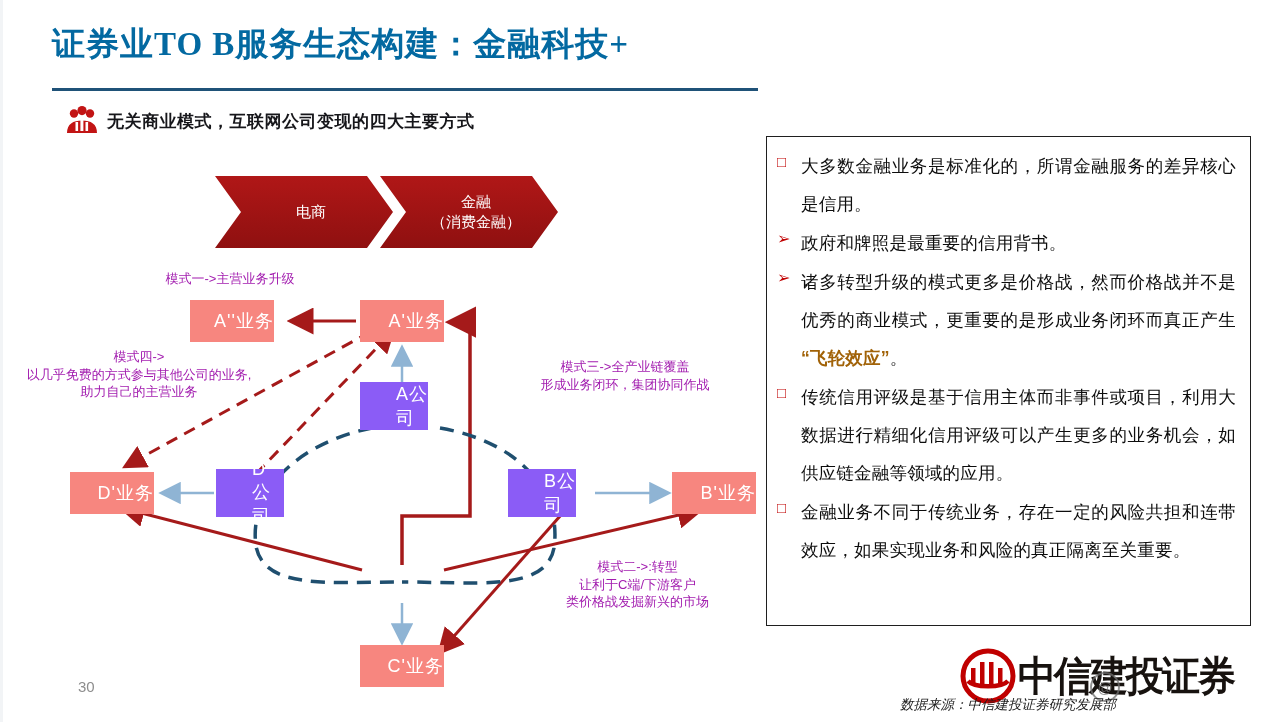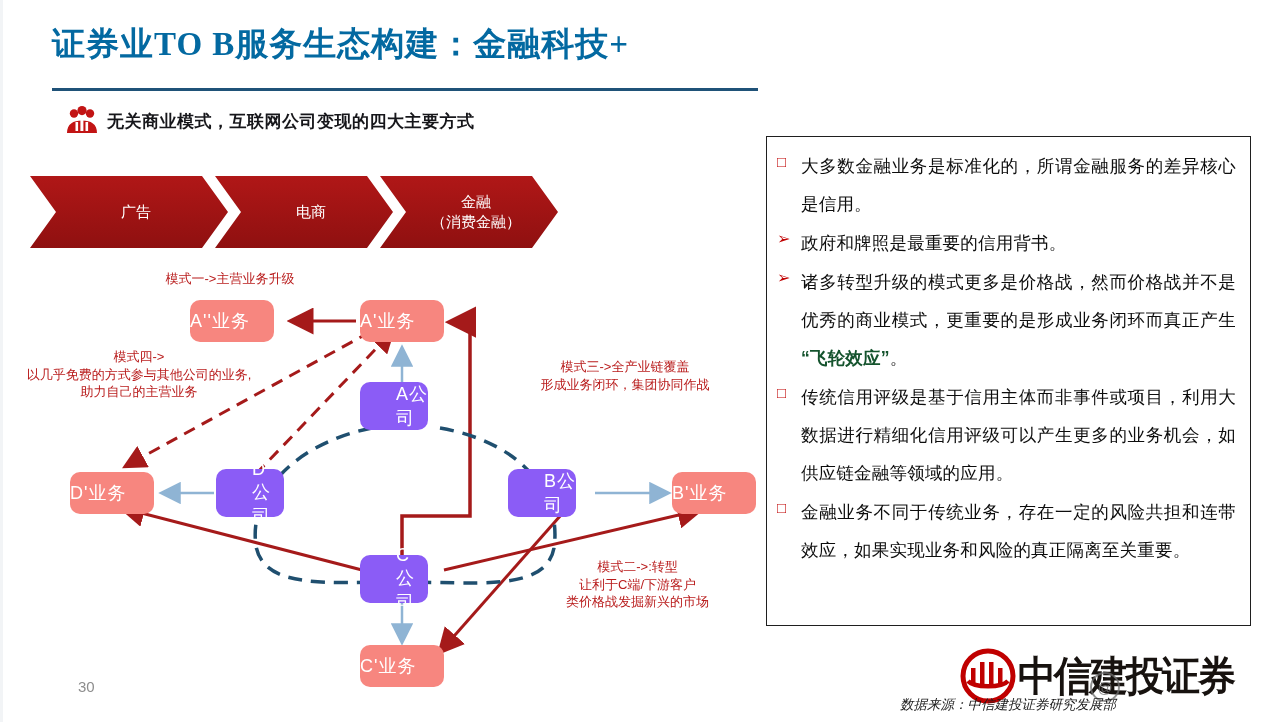--- a/index.html
+++ b/index.html
@@ -92,39 +92,38 @@
   .diagram {
     position: absolute;
     left: 0; top: 260px;
     width: 770px; height: 430px;
   }
   .diagram svg { position: absolute; left: 0; top: 0; }
   .node {
     position: absolute;
     display: flex;
     align-items: center;
-    justify-content: flex-start;
+    justify-content: flex-end;
     color: #ffffff;
     font-size: 18px;
     letter-spacing: 1px;
     box-sizing: border-box;
-    border-radius: 10px;
   }
   .node.biz {
     background: #f7867f;
     width: 84px; height: 42px;
   }
   .node.comp {
     background: #8b5cf6;
     width: 68px; height: 48px; padding-left: 36px;
   }
   .mode-label {
     position: absolute;
     font-size: 13px;
-    color: #b91c1c;
+    color: #a21caf;
     line-height: 1.35;
     text-align: center;
     white-space: pre-line;
   }
 
   
   .right-panel {
     position: absolute;
     left: 766px; top: 136px;
     width: 485px; height: 490px;
@@ -151,21 +150,21 @@
   }
   .bullet-text {
     flex: 1 1 auto;
     font-size: 17.5px;
     line-height: 38px;
     color: #0d0d0d;
     text-align: justify;
     letter-spacing: 0.2px;
   }
   .hl {
-    color: #14532d;
+    color: #a16207;
     font-weight: 700;
   }
 
   
   .page-num {
     position: absolute;
     left: 78px; top: 678px;
     font-size: 15px;
     color: #8d8d8d;
   }
@@ -228,25 +227,20 @@
         <path d="M1 27 C1 18 7 14.5 16 14.5 C25 14.5 31 18 31 27 Z" fill="#c21414"></path>
         <rect x="9.5" y="16" width="2.6" height="9" fill="#ffffff"></rect>
         <rect x="19.5" y="16" width="2.6" height="9" fill="#ffffff"></rect>
         <rect x="14.4" y="14" width="3" height="11" fill="#ffffff"></rect>
       </svg>
     </span>
     <span class="subtitle-text">无关商业模式，互联网公司变现的四大主要方式</span>
   </div>
 
   <div class="chevron-band">
-    <div class="chevron" style="left:0px; width:198px;">
-      <div>
-        <span class="ctxt">广告</span>
-      </div>
-    </div>
     <div class="chevron" style="left:185px; width:178px;">
       <div>
         <span class="ctxt">电商</span>
       </div>
     </div>
     <div class="chevron" style="left:350px; width:178px;">
       <div>
         <span class="ctxt">金融</span>
         <span class="ctxt">（消费金融）</span>
       </div>
@@ -310,23 +304,20 @@
     <div class="node comp" style="left:216px; top:209px;">
         <span>D公司</span>
       </div>
     <div class="node comp" style="left:508px; top:209px;">
         <span>B公司</span>
       </div>
     <div class="node biz" style="left:672px; top:212px;">
         <span>B'业务</span>
       </div>
 
-    <div class="node comp" style="left:360px; top:295px;">
-        <span>C公司</span>
-      </div>
     <div class="node biz" style="left:360px; top:385px;">
         <span>C'业务</span>
       </div>
 
     <div class="mode-label" style="left:140px; top:10px;  width:180px;">模式一-&gt;主营业务升级</div>
     <div class="mode-label" style="left:-6px;  top:88px;  width:290px;">模式四-&gt;
 以几乎免费的方式参与其他公司的业务,
 助力自己的主营业务</div>
     <div class="mode-label" style="left:505px; top:98px;  width:240px;">模式三-&gt;全产业链覆盖
 形成业务闭环，集团协同作战</div>

